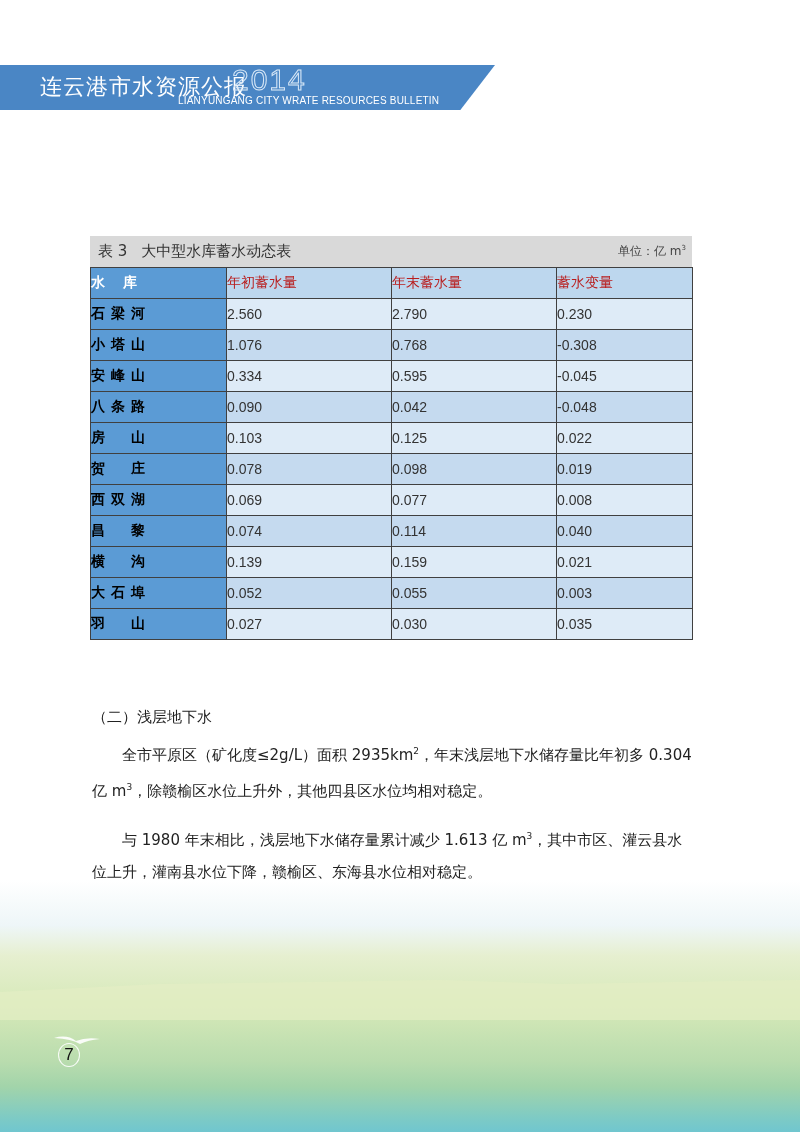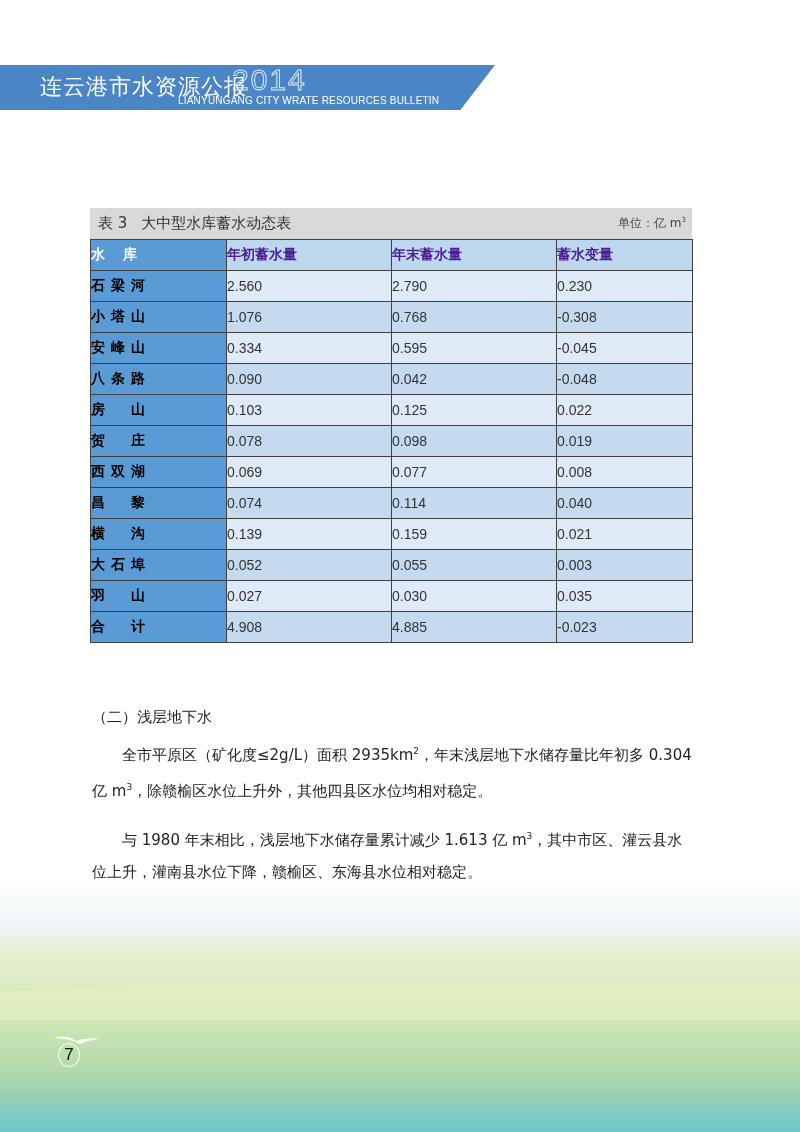--- a/index.html
+++ b/index.html
@@ -33,38 +33,38 @@
     font-family: "Liberation Sans", sans-serif;
     letter-spacing: 0.2px;
   }
   
   .table-wrap {
     position: absolute; left: 90px; top: 208px; width: 602px;
   }
   .table-caption {
     height: 31px; background: #d9d9d9;
     display: flex; align-items: center; justify-content: space-between;
-    padding: 0 6px 0 8px; font-size: 15px; color: #333;
+    padding: 0 6px 0 8px; font-size: 15px; color: #333; margin-top: 28px;
   }
   .table-caption .cap-left span { margin-right: 14px; }
   .table-caption .cap-unit { font-size: 12px; color: #444; }
   .table-caption sup { font-size: 7px; }
   table {
     border-collapse: collapse; width: 602px; table-layout: fixed;
     font-family: "Liberation Sans", sans-serif;
   }
   th, td {
     height: 30px; padding: 0; text-align: left;
     border: 1px solid #404040; font-size: 14px;
   }
   col.c0 { width: 136px; }
   col.c1 { width: 165px; }
   col.c2 { width: 165px; }
   col.c3 { width: 136px; }
-  thead th { background: #bdd7ee; color: #4c1d95; font-weight: bold; font-family: "DejaVu Sans", sans-serif; }
+  thead th { background: #bdd7ee; color: #b91c1c; font-weight: normal; font-family: "DejaVu Sans", sans-serif; }
   thead th.name-col { background: #5b9bd5; color: #fff; font-weight: bold; letter-spacing: 18px; }
   td.name { background: #5b9bd5; color: #000000; font-weight: bold; font-family: "DejaVu Sans", sans-serif; letter-spacing: 6px; font-size: 14px; }
   tbody tr:nth-child(odd) td.val { background: #deebf7; }
   tbody tr:nth-child(even) td.val { background: #c5daef; }
   td.val { color: #333; }
 
   
   .section-title {
     position: absolute; left: 92px; top: 708px; font-size: 15px; color: #222; font-family: Liberation Mono, monospace;
   }
@@ -198,26 +198,20 @@
         <td class="val">0.052</td>
         <td class="val">0.055</td>
         <td class="val">0.003</td>
       </tr>
       <tr>
         <td class="name">羽　山</td>
         <td class="val">0.027</td>
         <td class="val">0.030</td>
         <td class="val">0.035</td>
       </tr>
-      <tr>
-        <td class="name">合　计</td>
-        <td class="val">4.908</td>
-        <td class="val">4.885</td>
-        <td class="val">-0.023</td>
-      </tr>
     </tbody>
   </table>
 </div>
 
 <div class="section-title">（二）浅层地下水</div>
 
 <div class="para p1"><span>全市平原区（矿化度≤2g/L）面积 2935km</span><sup>2</sup><span>，年末浅层地下水储存量比年初多 0.304 亿 m</span><sup>3</sup><span>，除赣榆区水位上升外，其他四县区水位均相对稳定。</span></div>
 
 <div class="para p2"><span>与 1980 年末相比，浅层地下水储存量累计减少 1.613 亿 m</span><sup>3</sup><span>，其中市区、灌云县水位上升，灌南县水位下降，赣榆区、东海县水位相对稳定。</span></div>
 

